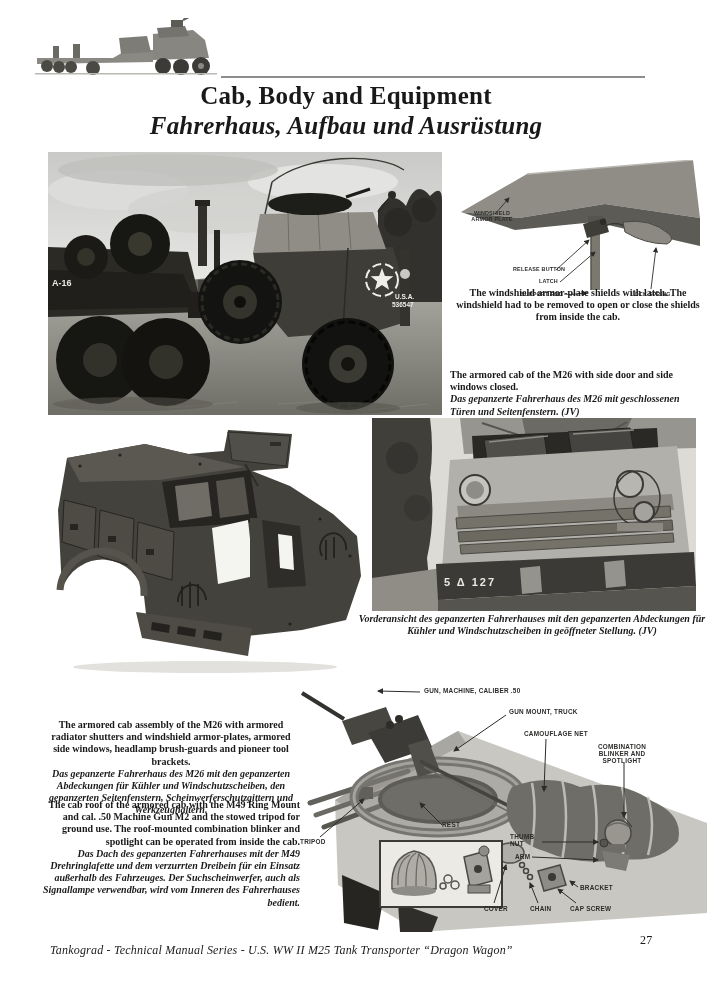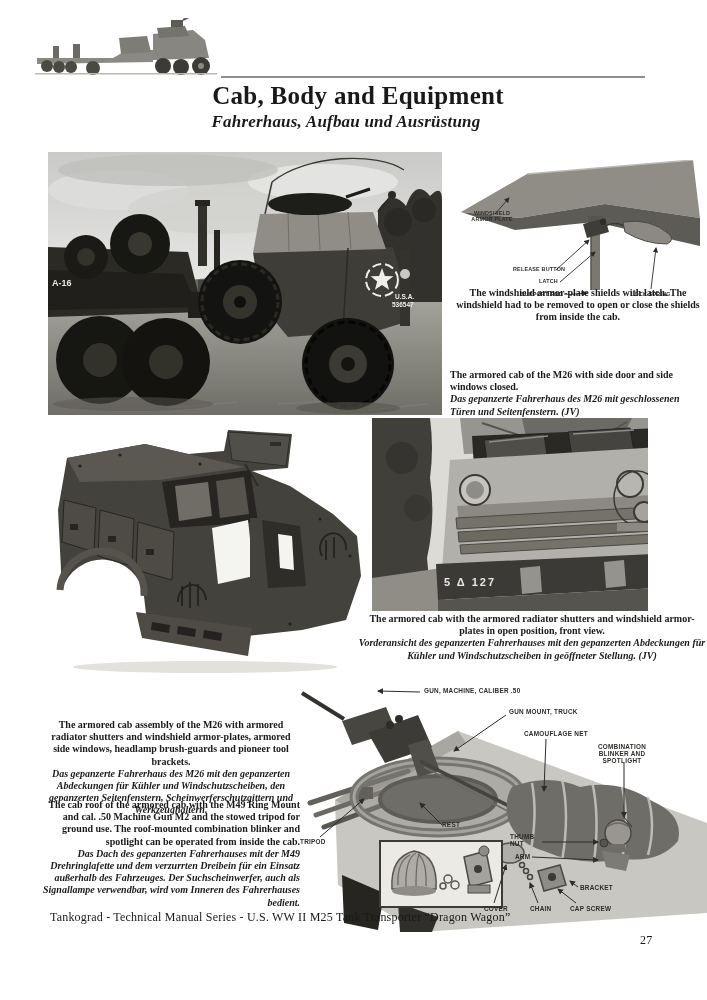--- a/index.html
+++ b/index.html
@@ -1,23 +1,23 @@
 <!DOCTYPE html>
 <html><head>
 <meta charset="utf-8">
 <style>
   html,body{margin:0;padding:0;background:#ffffff;}
   .page{position:relative;width:707px;height:1000px;background:#ffffff;overflow:hidden;
         font-family:"Liberation Serif",serif;color:#191919;}
   .abs{position:absolute;}
   .rule{position:absolute;background:#8d8d8d;height:2px;}
-  .title{position:absolute;left:12px;width:692px;text-align:center;font-weight:bold;
+  .title{position:absolute;left:0;width:692px;text-align:center;font-weight:bold;
          font-size:25px;letter-spacing:.3px;}
   .subtitle{position:absolute;left:0;width:692px;text-align:center;font-weight:bold;
-            font-style:italic;font-size:17px;letter-spacing:.2px;}
+            font-style:italic;font-size:25px;letter-spacing:.2px;}
   .caption{position:absolute;font-weight:bold;font-size:10px;line-height:1.22;}
   .caption .de{font-style:italic;display:block;}
   .center{text-align:center;}
   .rightal{text-align:right;}
   .photo{position:absolute;overflow:hidden;background:#ec4899;}
   .diagram{position:absolute;overflow:visible;}
   .dlabel{position:absolute;font-family:"Liberation Sans",sans-serif;font-weight:bold;
           color:#2c2c2a;line-height:1.12;}
   .lab-sm{font-size:5.4px;letter-spacing:.2px;}
   .lab-md{font-size:6.4px;letter-spacing:.25px;}
@@ -233,21 +233,21 @@
         <circle cx="40" cy="42" r="1.6"></circle>
           <circle cx="80" cy="31" r="1.6"></circle>
           <circle cx="160" cy="40" r="1.6"></circle>
         <circle cx="280" cy="95" r="1.6"></circle>
           <circle cx="310" cy="132" r="1.6"></circle>
           <circle cx="250" cy="200" r="1.6"></circle>
       </g>
     </svg>
   </div>
 
-  <div class="photo" style="left:372px;top:418px;width:276px;height:193px;">
+  <div class="photo" style="left:372px;top:418px;width:324px;height:193px;">
     <svg width="328" height="193" viewBox="0 0 328 193">
       <rect x="0" y="0" width="328" height="193" fill="#dcdbd6"></rect>
       <path d="M0,0 L58,0 Q62,30 58,60 Q64,100 55,140 L60,193 L0,193 Z" fill="#413f3a"></path>
       <circle cx="30" cy="40" r="16" fill="#353430"></circle>
         <circle cx="45" cy="90" r="13" fill="#383733"></circle>
       <polygon points="0,160 70,150 75,193 0,193" fill="#8f8d85"></polygon>
 
       <polygon points="88,0 328,0 328,30 92,36" fill="#979590"></polygon>
       <polygon points="150,0 260,0 250,20 155,24" fill="#6b6a64"></polygon>
       <line x1="110" y1="5" x2="180" y2="28" stroke="#55544e" stroke-width="2"></line>
@@ -278,21 +278,20 @@
 
       <polygon points="64,146 322,134 324,168 66,182" fill="#3b3a36"></polygon>
       <polygon points="148,150 168,148 170,174 150,176" fill="#95938d"></polygon>
       <polygon points="232,144 252,142 254,168 234,170" fill="#95938d"></polygon>
       <text x="72" y="168" font-family="Liberation Sans,sans-serif" font-size="11" font-weight="bold" fill="#e9e8e3" letter-spacing="2">5 Δ 127</text>
       <polygon points="66,182 324,168 324,193 66,193" fill="#55544f"></polygon>
     </svg>
   </div>
 
   <div class="caption center" style="left:358px;top:613px;width:348px;">
-    <span>The armored cab with the armored radiator shutters and windshield armor-plates in open position, front view.</span>
     <span class="de">Vorderansicht des gepanzerten Fahrerhauses mit den gepanzerten Abdeckungen für Kühler und Windschutzscheiben in geöffneter Stellung. (JV)</span>
   </div>
 
   <div class="caption center" style="left:45px;top:677px;width:252px;margin-top:42px;">
     <span>The armored cab assembly of the M26 with armored radiator shutters and windshield armor-plates, armored side windows, headlamp brush-guards and pioneer tool brackets.</span>
     <span class="de">Das gepanzerte Fahrerhaus des M26 mit den gepanzerten Abdeckungen für Kühler und Windschutzscheiben, den gepanzerten Seitenfenstern, Scheinwerferschutzgittern und Werkzeughaltern.</span>
   </div>
   <div class="caption rightal" style="left:35px;top:799px;width:265px;">
     <span>The cab roof of the armored cab with the M49 Ring Mount and cal. .50 Machine Gun M2 and the stowed tripod for ground use. The roof-mounted combination blinker and spotlight can be operated from inside the cab.</span>
     <span class="de">Das Dach des gepanzerten Fahrerhauses mit der M49 Drehringlafette und dem verzurrten Dreibein für ein Einsatz außerhalb des Fahrzeuges. Der Suchscheinwerfer, auch als Signallampe verwendbar, wird vom Inneren des Fahrerhauses bedient.</span>
@@ -394,16 +393,16 @@
     <span class="dlabel lab-md" style="left:20px;top:163px;">TRIPOD</span>
     <span class="dlabel lab-md" style="left:162px;top:146px;">REST</span>
     <span class="dlabel lab-md" style="left:230px;top:158px;width:30px;">THUMB NUT</span>
     <span class="dlabel lab-md" style="left:235px;top:178px;">ARM</span>
     <span class="dlabel lab-md" style="left:300px;top:209px;">BRACKET</span>
     <span class="dlabel lab-md" style="left:204px;top:230px;">COVER</span>
     <span class="dlabel lab-md" style="left:250px;top:230px;">CHAIN</span>
     <span class="dlabel lab-md" style="left:290px;top:230px;">CAP SCREW</span>
   </div>
 
-  <div class="footer-text" style="left:50px;top:910px;width:560px;">Tankograd - Technical Manual Series - U.S. WW II M25 Tank Transporter “Dragon Wagon”</div>
+  <div class="footer-text" style="left:50px;top:943px;width:560px;font-style:italic;">Tankograd - Technical Manual Series - U.S. WW II M25 Tank Transporter “Dragon Wagon”</div>
   <div class="footer-text" style="left:640px;top:933px;width:40px;">27</div>
 
 </div>
 
 </body></html>

